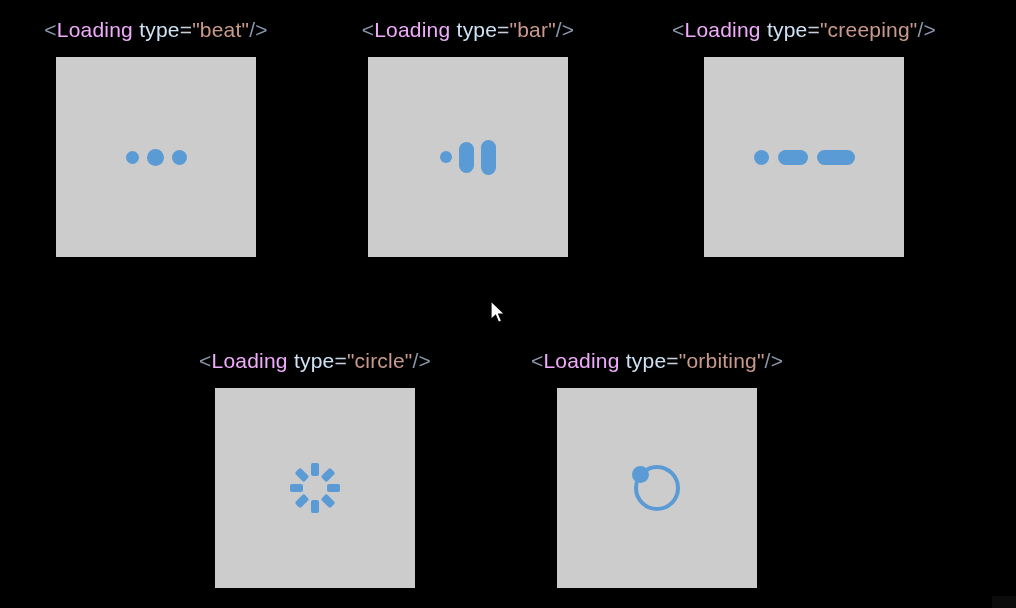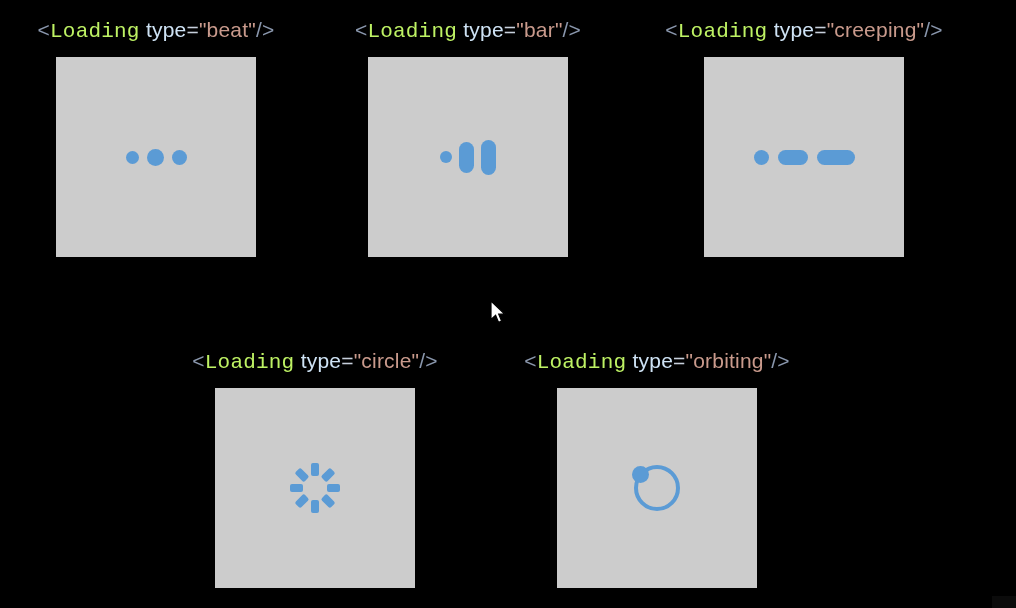--- a/index.html
+++ b/index.html
@@ -27,21 +27,21 @@
     position: absolute;
     white-space: nowrap;
     font-family: "Liberation Sans", sans-serif;
     font-size: 21px;
     letter-spacing: 0.2px;
     line-height: 1;
     transform: translateX(-50%);
     user-select: none;
   }
   .tok-punct   { color: #8a97ad; }
-  .tok-tag     { color: #bef264; font-family: Liberation Mono, monospace; }
+  .tok-tag     { color: #f0abfc; }
   .tok-attr    { color: #cfe3f5; }
   .tok-eq      { color: #c6cfdb; }
   .tok-string  { color: #c99a8c; }
   .caption .sp { display: inline-block; width: 0.30em; }
 
   
   .panel {
     position: absolute;
     background: #cccccc;
     display: flex;

